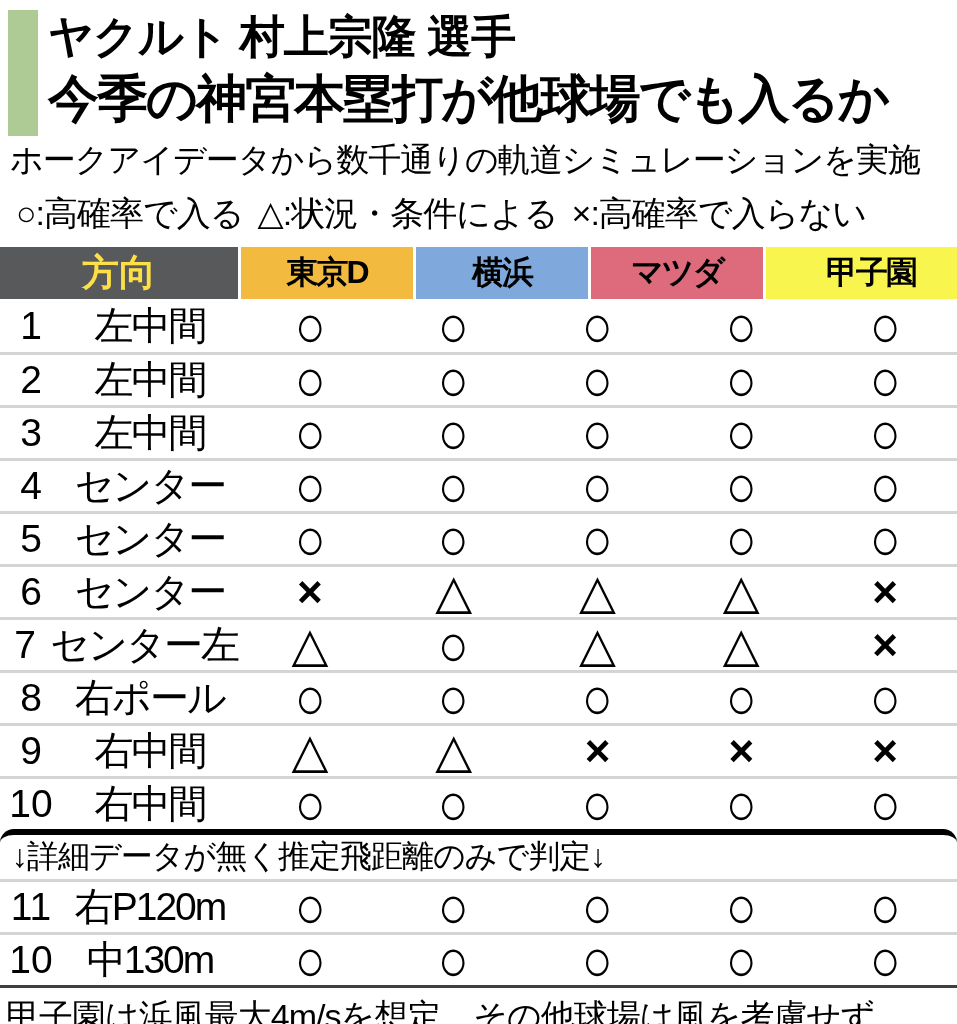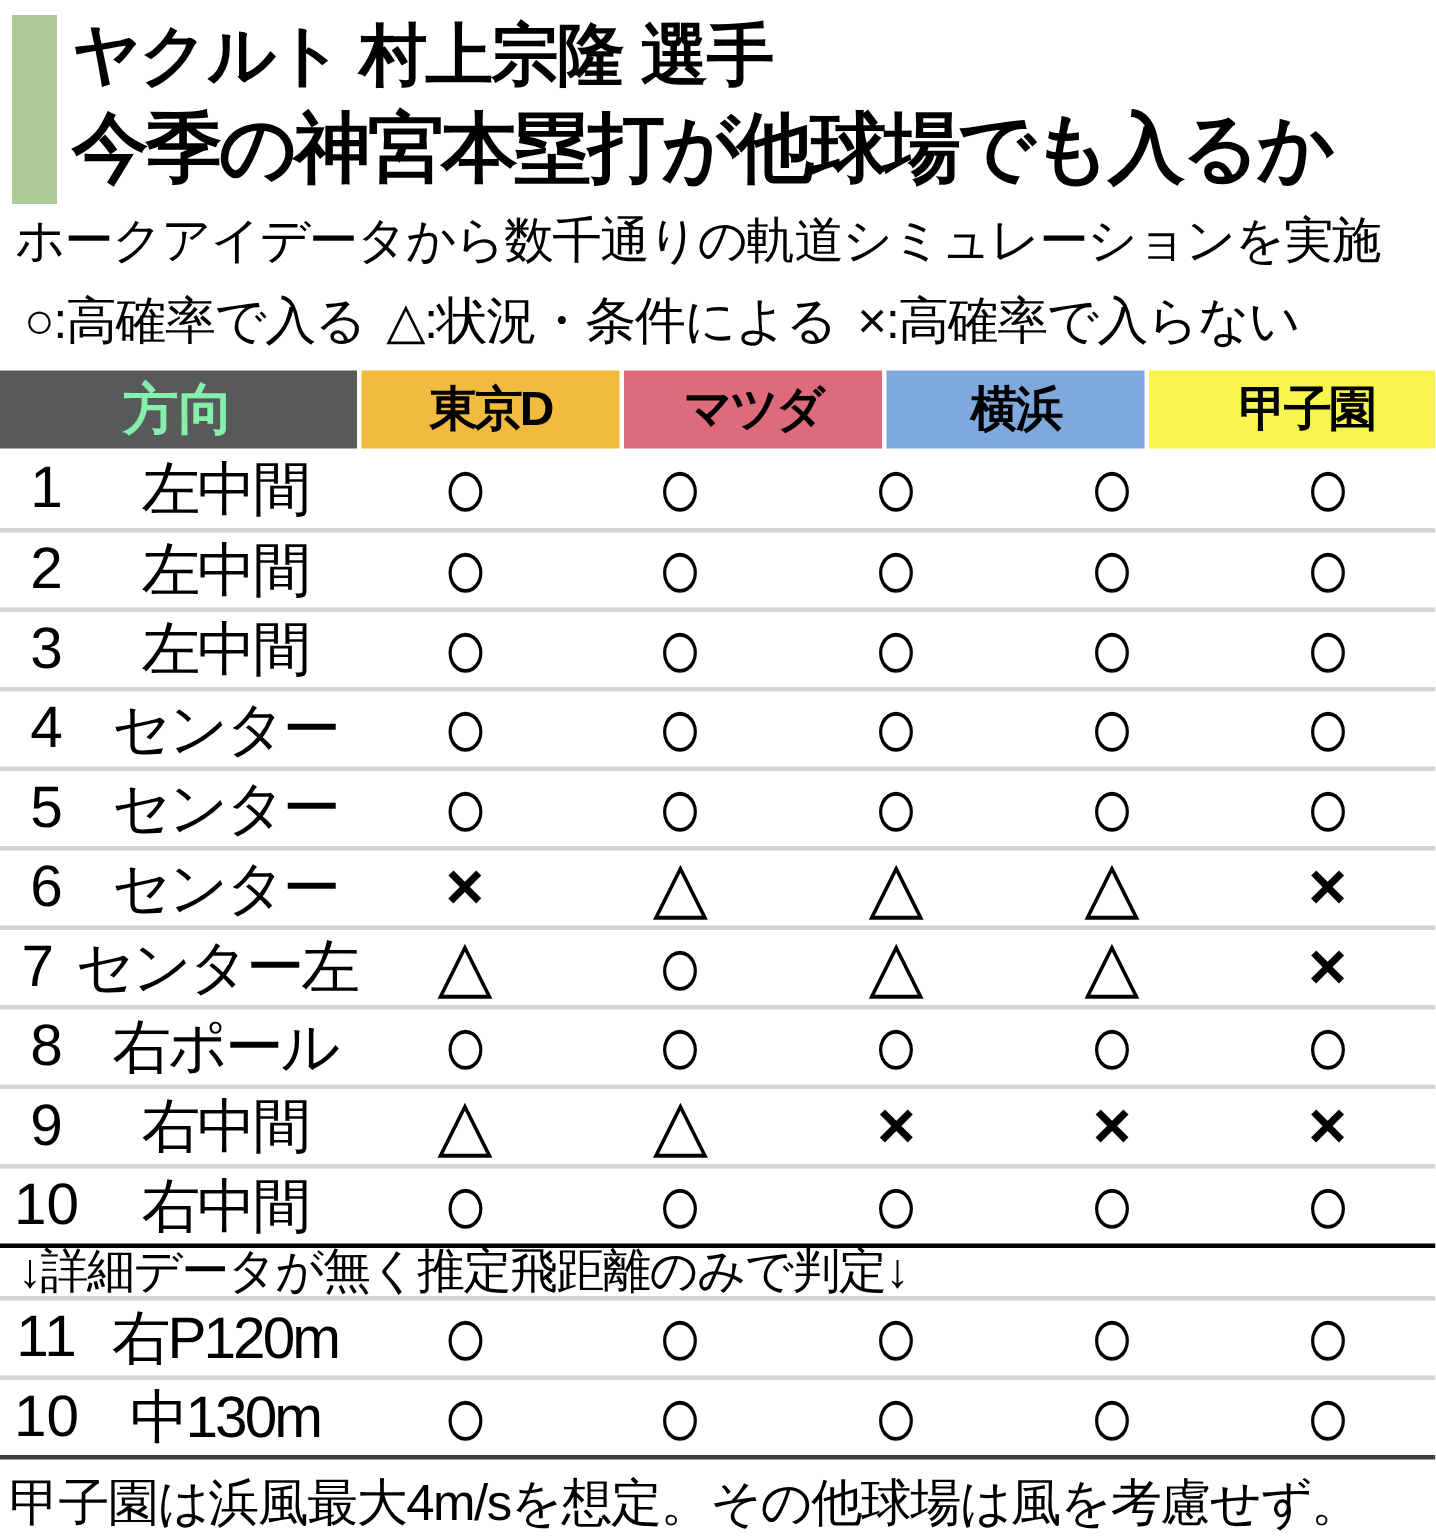--- a/index.html
+++ b/index.html
@@ -14,21 +14,21 @@
   .accent-bar { position: absolute; left: 8px; top: 10px; width: 30px; height: 126px; background: #AECB96; }
   .title-line1 { font-size: 45px; font-weight: bold; line-height: 1.3; letter-spacing: -1px; white-space: nowrap; }
   .title-line2 { font-size: 51px; font-weight: bold; line-height: 1.25; letter-spacing: -2px; white-space: nowrap; }
   .subtitle { font-size: 33px; letter-spacing: -1px; padding: 8px 0 0 10px; white-space: nowrap; }
   .legend { font-size: 34px; letter-spacing: -1px; padding: 8px 0 10px 16px; white-space: nowrap; }
   .legend-item { margin-right: 14px; }
 
   .table { width: 957px; }
   .thead { display: flex; height: 52px; }
   .thead .dir-head {
-    width: 238px; background: #58595A; color: #86efac;
+    width: 238px; background: #58595A; color: #fde047;
     font-weight: bold; font-size: 37px;
     display: flex; align-items: center; justify-content: center;
   }
   .thead .stadium {
     flex: 1; margin-left: 3px;
     font-weight: bold; font-size: 32px; letter-spacing: -2px;
     display: flex; align-items: center; justify-content: center;
     white-space: nowrap;
   }
   .tbody .row, .row11 .row { display: flex; height: 53px; align-items: center; border-top: 3px solid #d4d4d4; }
@@ -36,23 +36,23 @@
   .dir-cell { width: 238px; display: flex; align-items: center; }
   .row-no  { width: 62px; text-align: center; font-size: 39px; }
   .row-dir { flex: 1; text-align: center; font-size: 39px; letter-spacing: -2px; white-space: nowrap; }
   .sym-cell { flex: 1; display: flex; align-items: center; justify-content: center; }
   .sym { line-height: 1; display: inline-block; }
   .sym.circle { font-size: 54px; transform: scale(0.95, 1.12); }
   .sym.tri    { font-size: 48px; }
   .sym.x      { font-size: 44px; font-weight: bold; }
 
   .note-row {
-    border-top: 3px solid #000000; height: 35px;
+    border-top: 6px solid #000000; height: 50px;
     display: flex; align-items: center;
-    padding-left: 12px; font-size: 32px; letter-spacing: -1px; white-space: nowrap;
+    padding-left: 12px; font-size: 32px; letter-spacing: -1px; white-space: nowrap; border-radius: 14px;
   }
   .footer {
     border-top: 3px solid #3f3f3f;
     font-size: 34px; letter-spacing: -1px;
     padding: 6px 4px 8px 6px; white-space: nowrap;
   }
 </style>
 </head>
 <body>
 
@@ -63,22 +63,22 @@
 </div>
 
 <div class="subtitle">ホークアイデータから数千通りの軌道シミュレーションを実施</div>
 
 <div class="legend" id="legend"><span class="legend-item">○:高確率で入る</span><span class="legend-item">△:状況・条件による</span><span class="legend-item">×:高確率で入らない</span></div>
 
 <div class="table">
   <div class="thead" id="thead">
     <div class="dir-head">方向</div>
   <div class="stadium" style="background: rgb(242, 186, 63);">東京D</div>
+      <div class="stadium" style="background: rgb(127, 169, 220);">横浜</div>
       <div class="stadium" style="background: rgb(221, 107, 124);">マツダ</div>
-      <div class="stadium" style="background: rgb(127, 169, 220);">横浜</div>
       <div class="stadium" style="background: rgb(248, 246, 78); padding-left: 19px;">甲子園</div>
     </div>
   <div class="tbody" id="tbody-a">
       <div class="row">
         <div class="dir-cell">
           <span class="row-no">1</span>
           <span class="row-dir">左中間</span>
         </div>
         <div class="sym-cell">
           <span class="sym circle">○</span>

